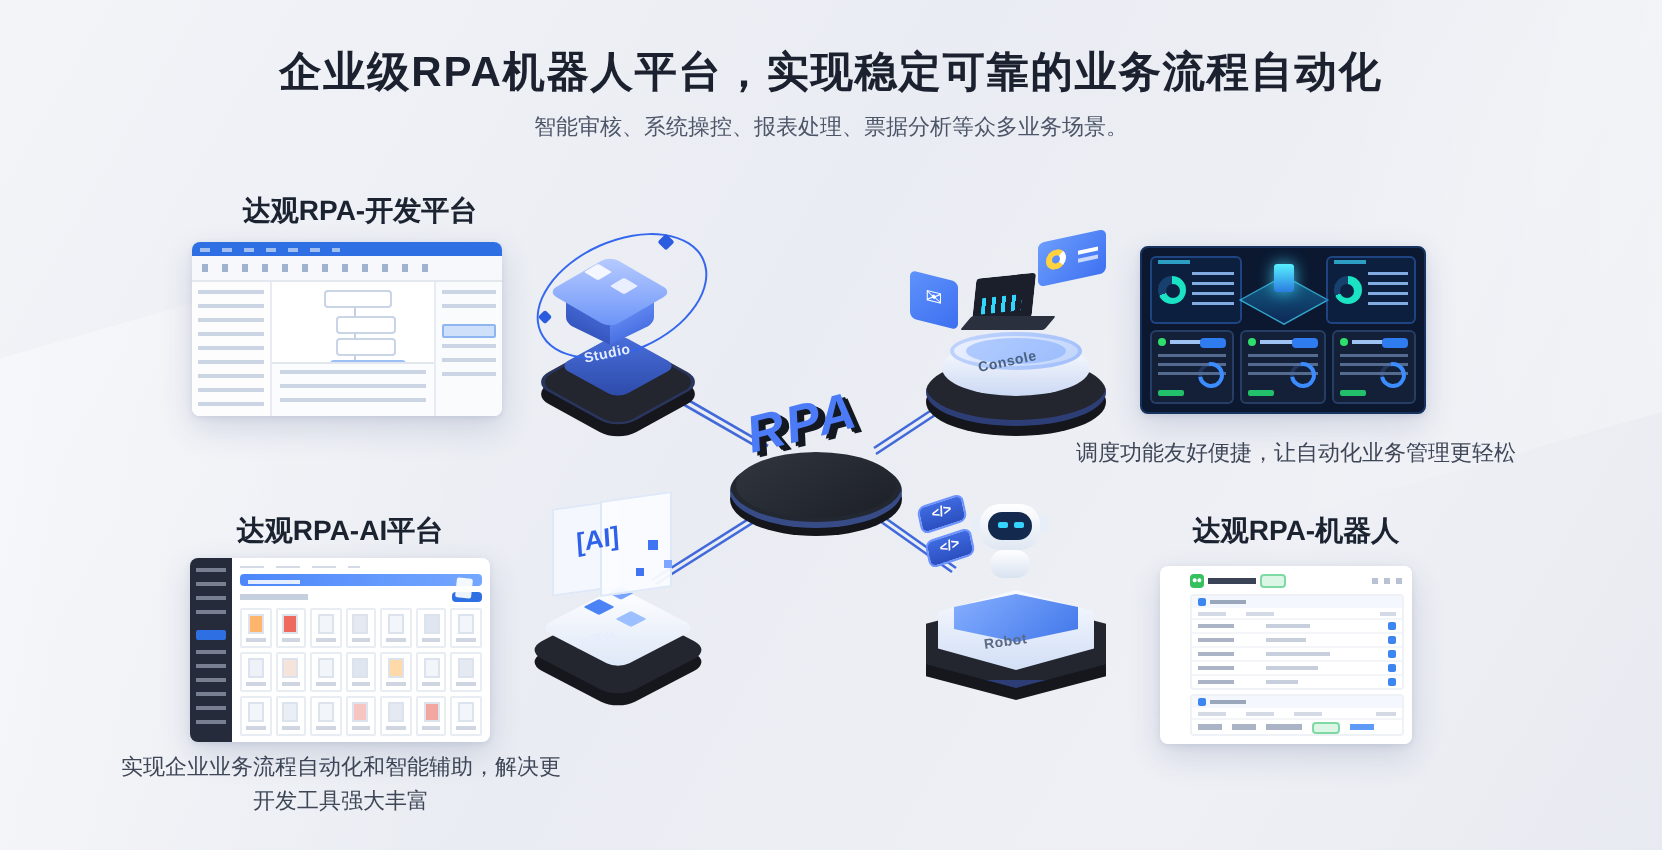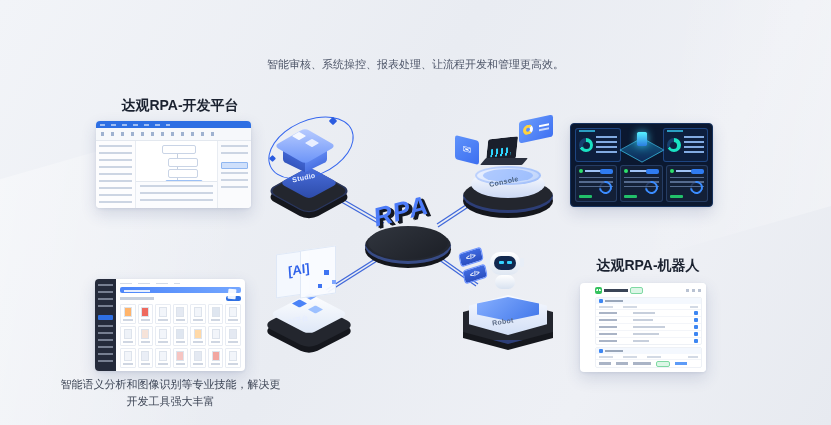--- a/index.html
+++ b/index.html
@@ -216,27 +216,30 @@
   .chip.c1{left:459px;top:250px;}
   .chip.c2{left:463px;top:267px;}
 </style>
 </head>
 <body>
 
 <div class="stage">
   <div class="streak s1"></div>
   <div class="streak s2"></div>
 
+  <div class="page-title">企业级RPA机器人平台，实现稳定可靠的业务流程自动化</div>
   <div class="page-subtitle">
-    <span>智能审核、系统操控、报表处理、让流程开发和管理更高效。</span>
+    <span>智能审核、系统操控、报表处理、票据分析等众多业务场景。</span>
   </div>
 
   <div class="sec-title t-tl">达观RPA-开发平台</div>
+  <div class="caption c-tr">调度功能友好便捷，让自动化业务管理更轻松</div>
+  <div class="sec-title t-bl">达观RPA-AI平台</div>
   <div class="caption c-bl">
-    <span>智能语义分析和图像识别等专业技能，解决更</span>
+    <span>实现企业业务流程自动化和智能辅助，解决更</span>
     <span>开发工具强大丰富</span>
   </div>
   <div class="sec-title t-br">达观RPA-机器人</div>
 
   <div class="thumb thumb-studio">
     <div class="sw-titlebar"></div>
     <div class="sw-toolbar"></div>
     <div class="sw-body">
       <div class="sw-left">
           <div class="skel"></div>

